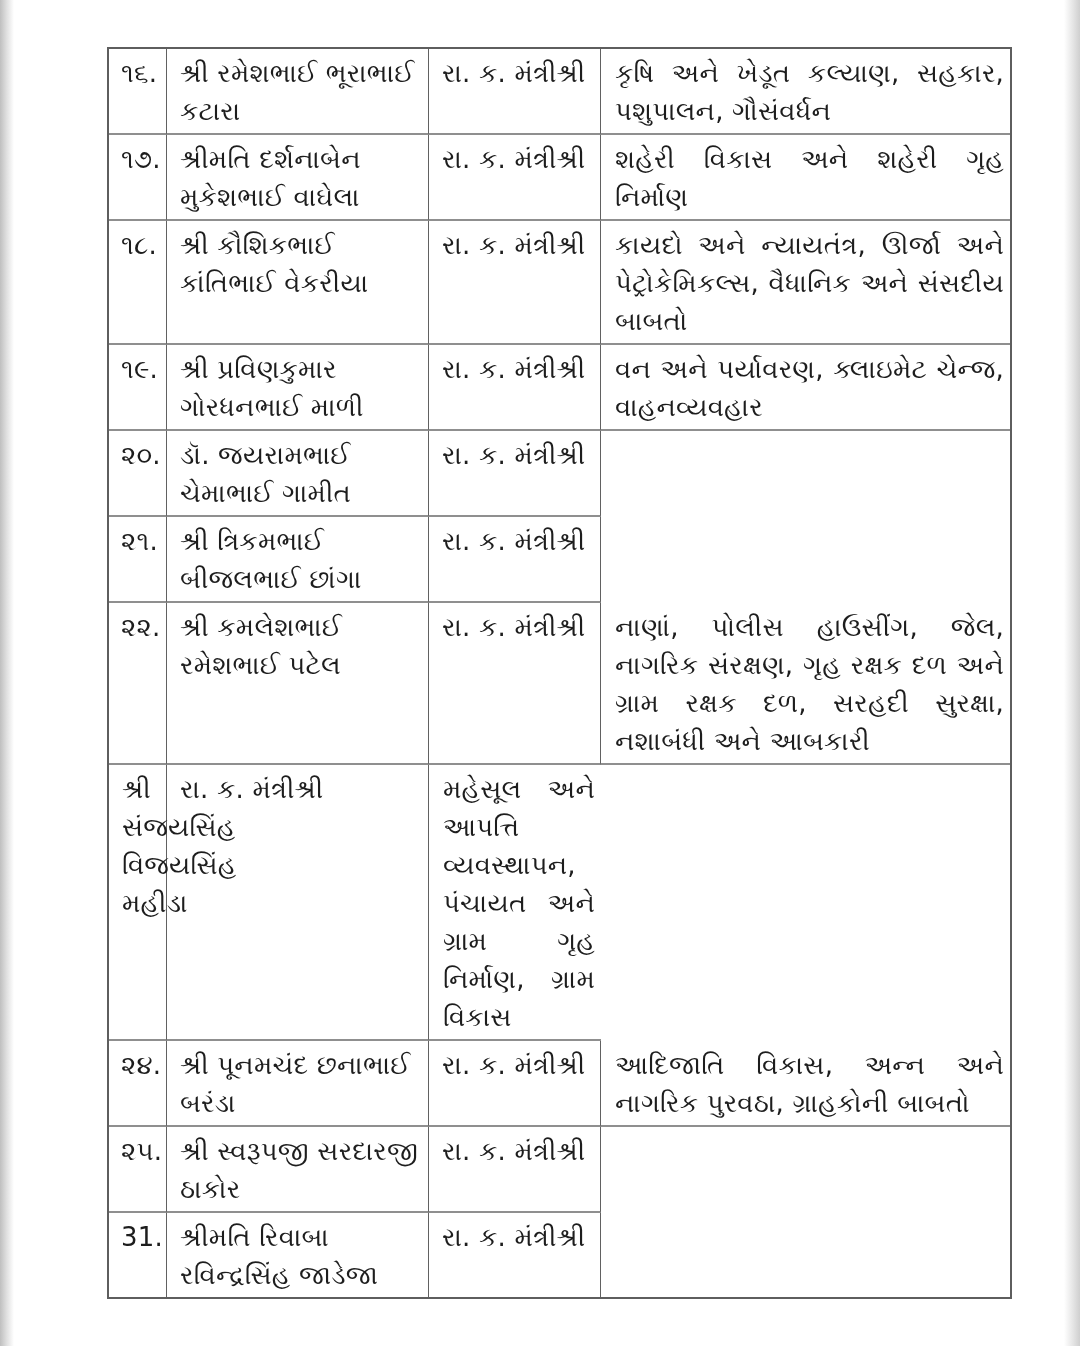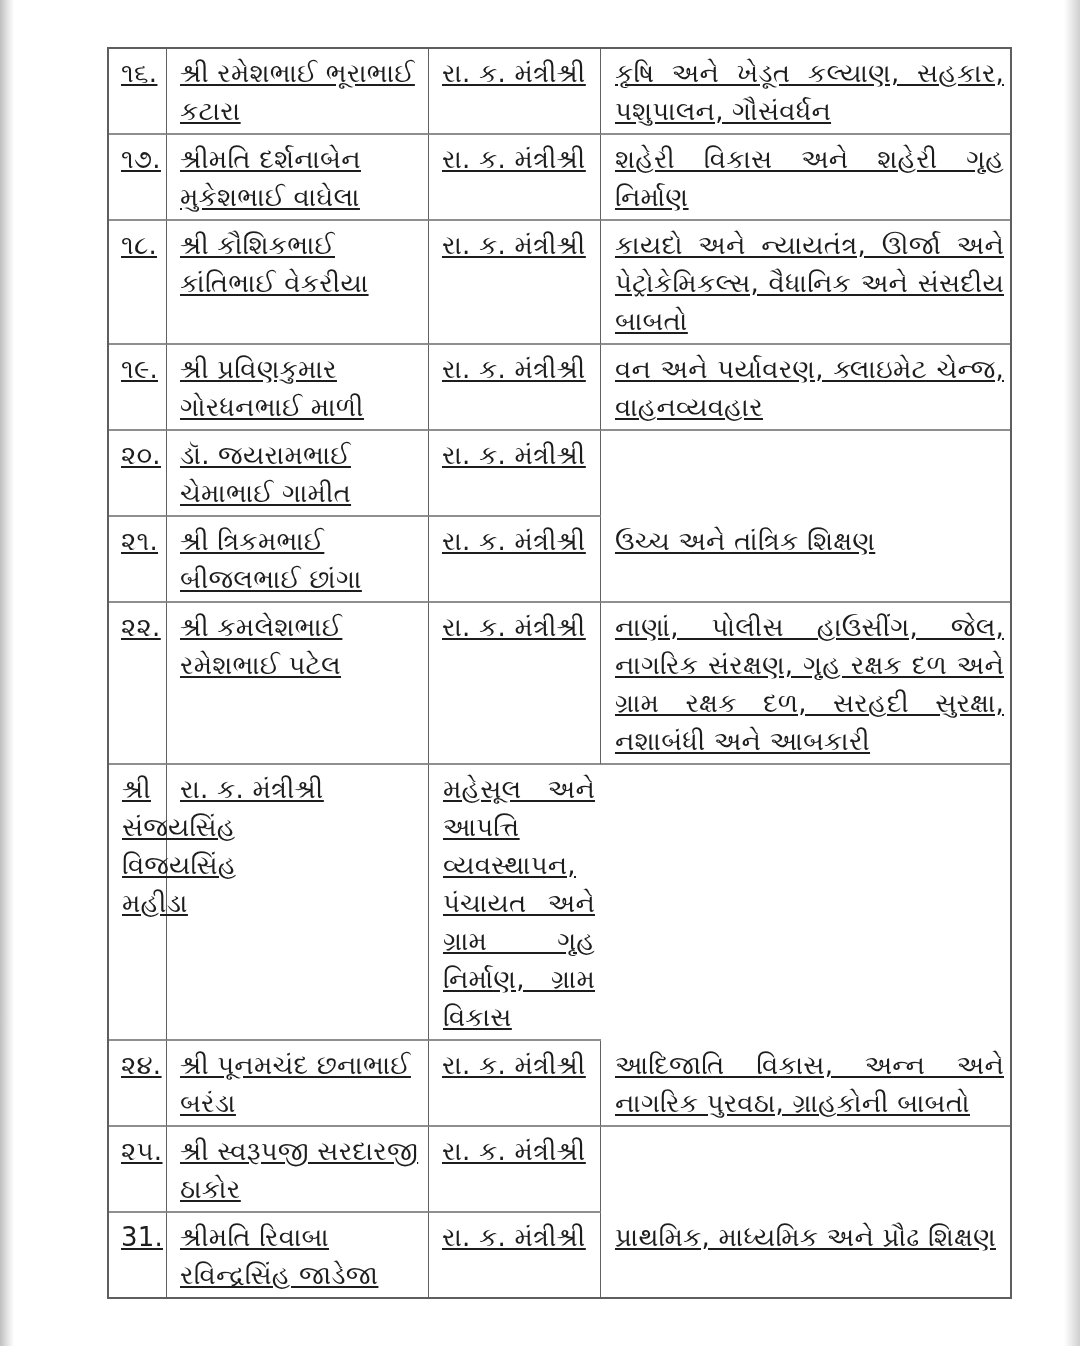--- a/index.html
+++ b/index.html
@@ -1,15 +1,15 @@
 <!DOCTYPE html>
 <html><head>
 <meta charset="utf-8">
 <style>
-  * { margin: 0; padding: 0; box-sizing: border-box; text-decoration: underline; }
+  * { margin: 0; padding: 0; box-sizing: border-box; }
   html, body {
     width: 1080px; height: 1346px;
     background: #ffffff;
     font-family: "DejaVu Sans", sans-serif;
     overflow: hidden;
     position: relative;
   }
   .page {
     position: relative;
     width: 1080px; height: 1346px;
@@ -106,21 +106,20 @@
     <div class="tr">
       <div class="td no">૨૦.</div>
       <div class="td name">ડૉ. જયરામભાઈ ચેમાભાઈ ગામીત</div>
       <div class="td desig">રા. ક. મંત્રીશ્રી</div>
     </div>
 
     <div class="tr">
       <div class="td no">૨૧.</div>
       <div class="td name">શ્રી ત્રિકમભાઈ બીજલભાઈ છાંગા</div>
       <div class="td desig">રા. ક. મંત્રીશ્રી</div>
-      <div class="td portfolio">ઉચ્ચ અને તાંત્રિક શિક્ષણ</div>
     </div>
 
     <div class="tr">
       <div class="td no">૨૨.</div>
       <div class="td name">શ્રી કમલેશભાઈ રમેશભાઈ પટેલ</div>
       <div class="td desig">રા. ક. મંત્રીશ્રી</div>
       <div class="td portfolio">નાણાં, પોલીસ હાઉસીંગ, જેલ, નાગરિક સંરક્ષણ, ગૃહ રક્ષક દળ અને ગ્રામ રક્ષક દળ, સરહદી સુરક્ષા, નશાબંધી અને આબકારી</div>
     </div>
 
     <div class="tr">
@@ -139,17 +138,16 @@
     <div class="tr">
       <div class="td no">૨૫.</div>
       <div class="td name">શ્રી સ્વરૂપજી સરદારજી ઠાકોર</div>
       <div class="td desig">રા. ક. મંત્રીશ્રી</div>
     </div>
 
     <div class="tr">
       <div class="td no">31.</div>
       <div class="td name">શ્રીમતિ રિવાબા રવિન્દ્રસિંહ જાડેજા</div>
       <div class="td desig">રા. ક. મંત્રીશ્રી</div>
-      <div class="td portfolio">પ્રાથમિક, માધ્યમિક અને પ્રૌઢ શિક્ષણ</div>
     </div>
 
   </div>
 </div>
 
 </body></html>

